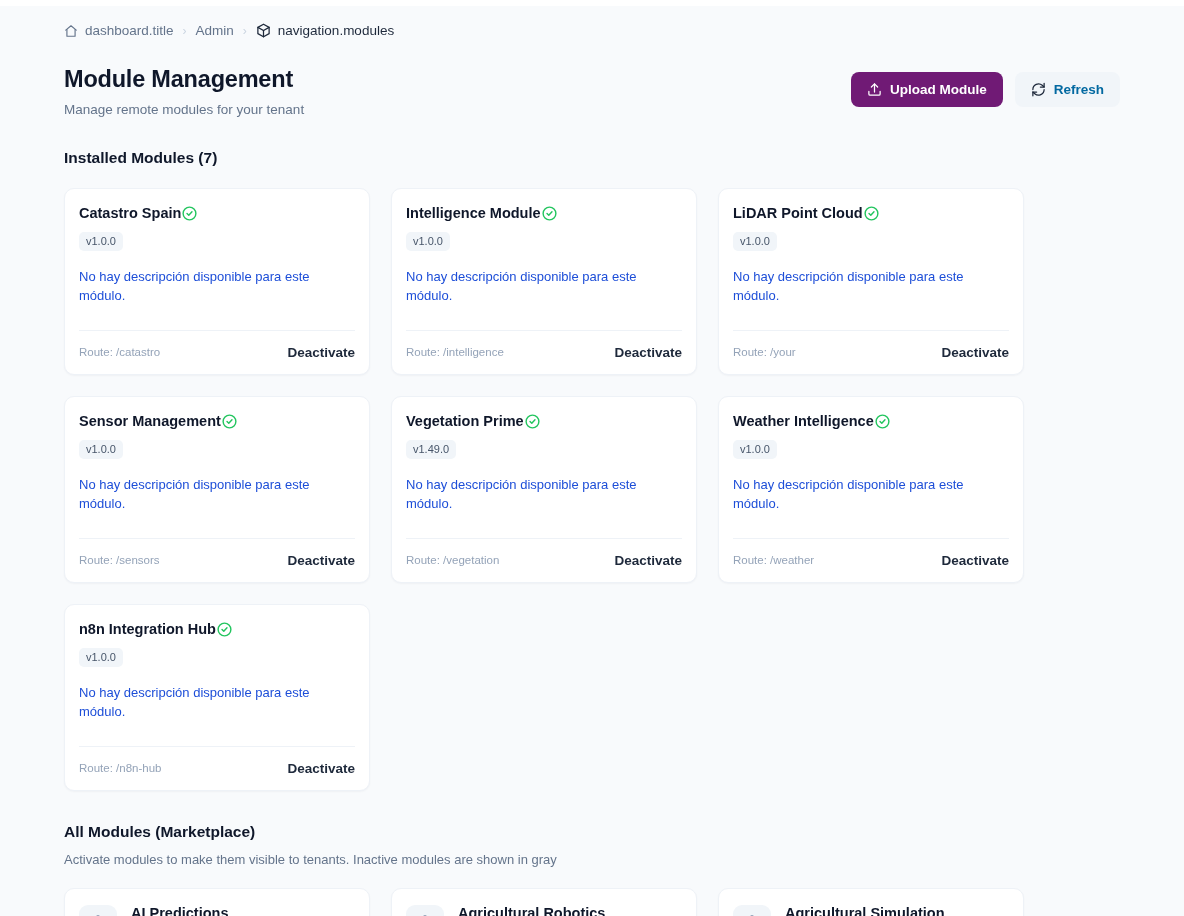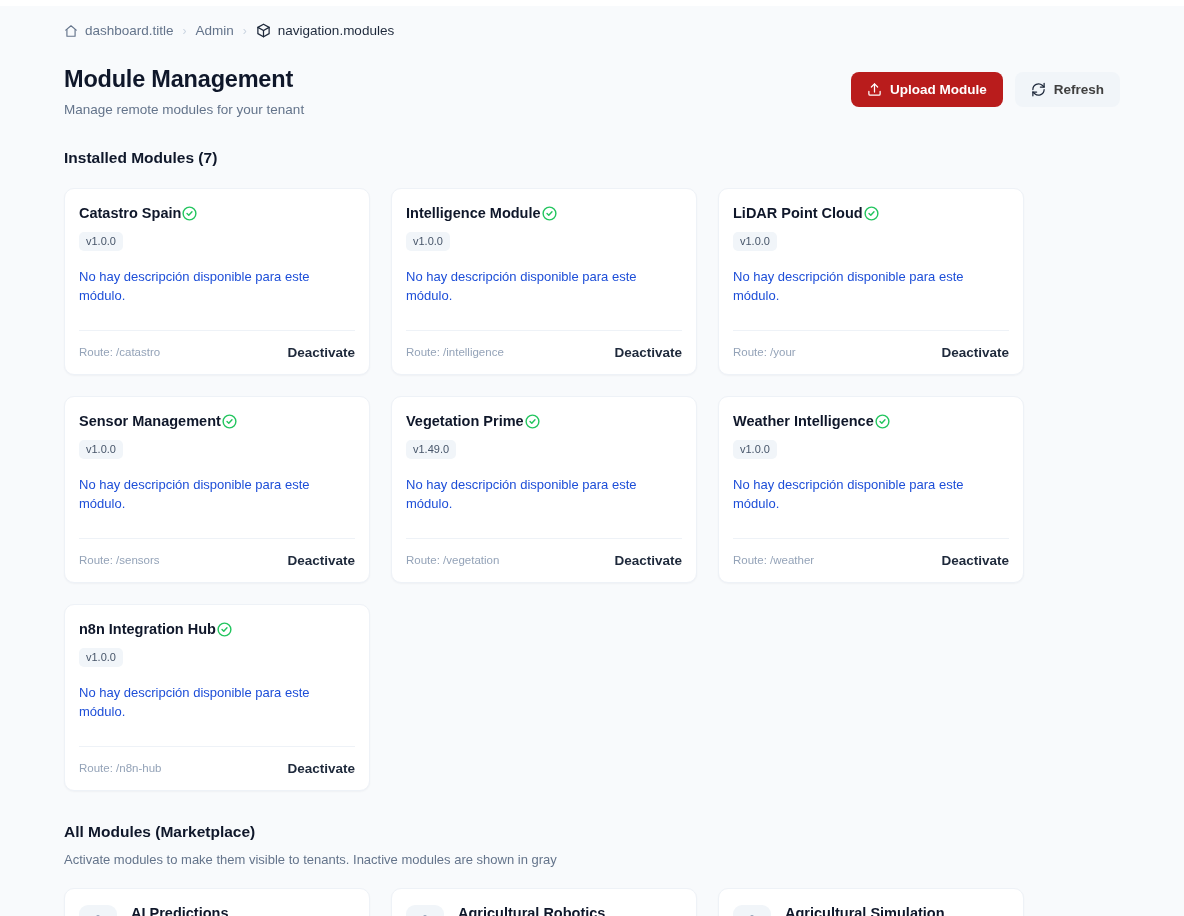--- a/index.html
+++ b/index.html
@@ -32,22 +32,22 @@
     margin-top: 28px;
   }
   .page-title { font-size: 23.5px; font-weight: 700; color: #0f172a; letter-spacing: -0.2px; }
   .page-sub { font-size: 13.5px; color: #64748b; margin-top: 9px; }
   .header-actions { display: flex; gap: 12px; align-items: center; margin-top: 6px; }
   .btn {
     display: inline-flex; align-items: center; gap: 8px;
     border-radius: 8px; font-size: 13.5px; font-weight: 600;
     padding: 10px 16px; border: none; cursor: pointer; line-height: 1;
   }
-  .btn-primary { background: #b91c1c; color: #ffffff; text-align: right; }
-  .btn-ghost { background: #f1f5f9; color: #404040; }
+  .btn-primary { background: #701a75; color: #ffffff; text-align: right; }
+  .btn-ghost { background: #f1f5f9; color: #0369a1; }
 
   
   .section-title {
     font-size: 15.5px; font-weight: 700; color: #0f172a;
     margin-top: 32px;
   }
   .section-desc { font-size: 13px; color: #64748b; margin-top: 11px; }
 
   .grid {
     display: grid; grid-template-columns: repeat(3, 306px);

